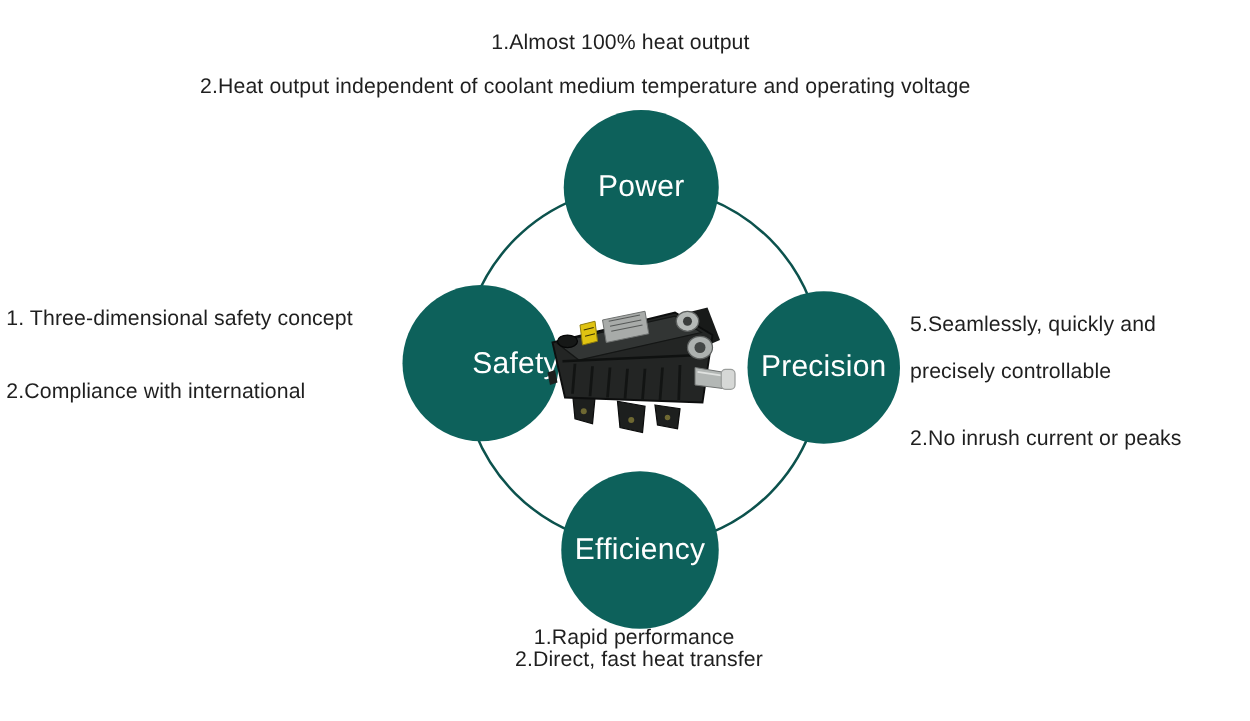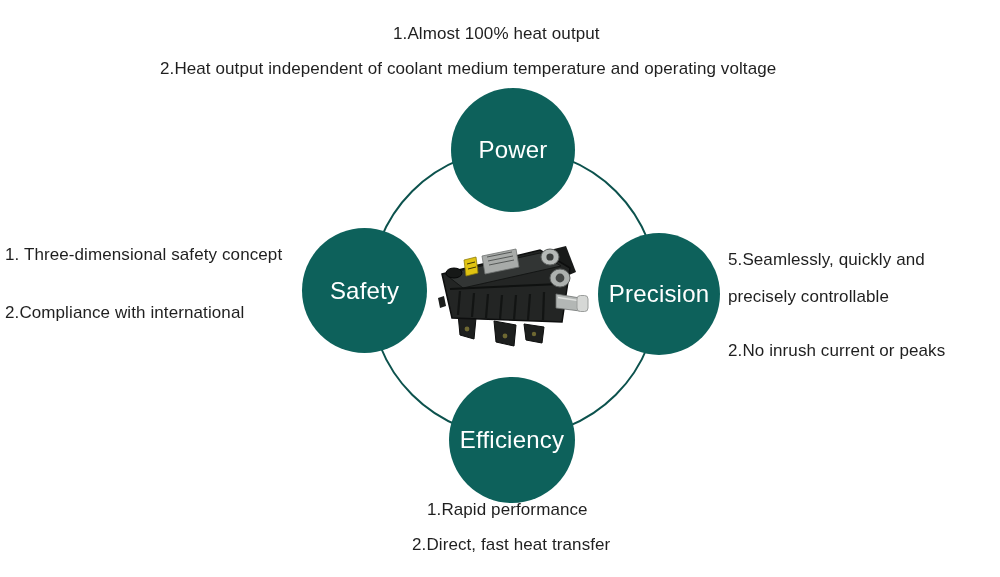--- a/index.html
+++ b/index.html
@@ -17,21 +17,21 @@
     box-sizing:border-box;
   }
   .feature-circle{
     position:absolute;border-radius:50%;background:var(--circle-fill,#0D615B);
     display:flex;align-items:center;justify-content:center;
   }
   .feature-circle .label{
     color:var(--circle-text,#FFFFFF);font-size:24px;letter-spacing:0.2px;
   }
   .c-power{left:451px;top:88px;width:124px;height:124px;}
-  .c-safety{left:302px;top:228px;width:125px;height:125px;}
+  .c-safety{left:322px;top:228px;width:125px;height:125px;justify-content:flex-end;}
   .c-precision{left:598px;top:233px;width:122px;height:122px;}
   .c-efficiency{left:449px;top:377px;width:126px;height:126px;}
   .product{position:absolute;left:430px;top:242px;width:164px;height:110px;}
 </style>
 </head>
 <body>
 
 <div class="canvas">
 
   <div class="ring"></div>
@@ -40,21 +40,21 @@
   <div class="note" style="left:160px;top:59px;">2.Heat output independent of coolant medium temperature and operating voltage</div>
 
   <div class="note" style="left:5px;top:245px;">1. Three-dimensional safety concept</div>
   <div class="note" style="left:5px;top:283px;margin-top:20px;">2.Compliance with international</div>
 
   <div class="note" style="left:728px;top:250px;">5.Seamlessly, quickly and</div>
   <div class="note" style="left:728px;top:287px;">precisely controllable</div>
   <div class="note" style="left:728px;top:324px;margin-top:17px;">2.No inrush current or peaks</div>
 
   <div class="note" style="left:427px;top:500px;">1.Rapid performance</div>
-  <div class="note" style="left:412px;top:535px;">2.Direct, fast heat transfer</div>
+  <div class="note" style="left:412px;top:518px;">2.Direct, fast heat transfer</div>
 
   <div class="feature-circle c-power">
     <span class="label">Power</span>
   </div>
   <div class="feature-circle c-safety">
     <span class="label">Safety</span>
   </div>
   <div class="feature-circle c-precision">
     <span class="label">Precision</span>
   </div>

